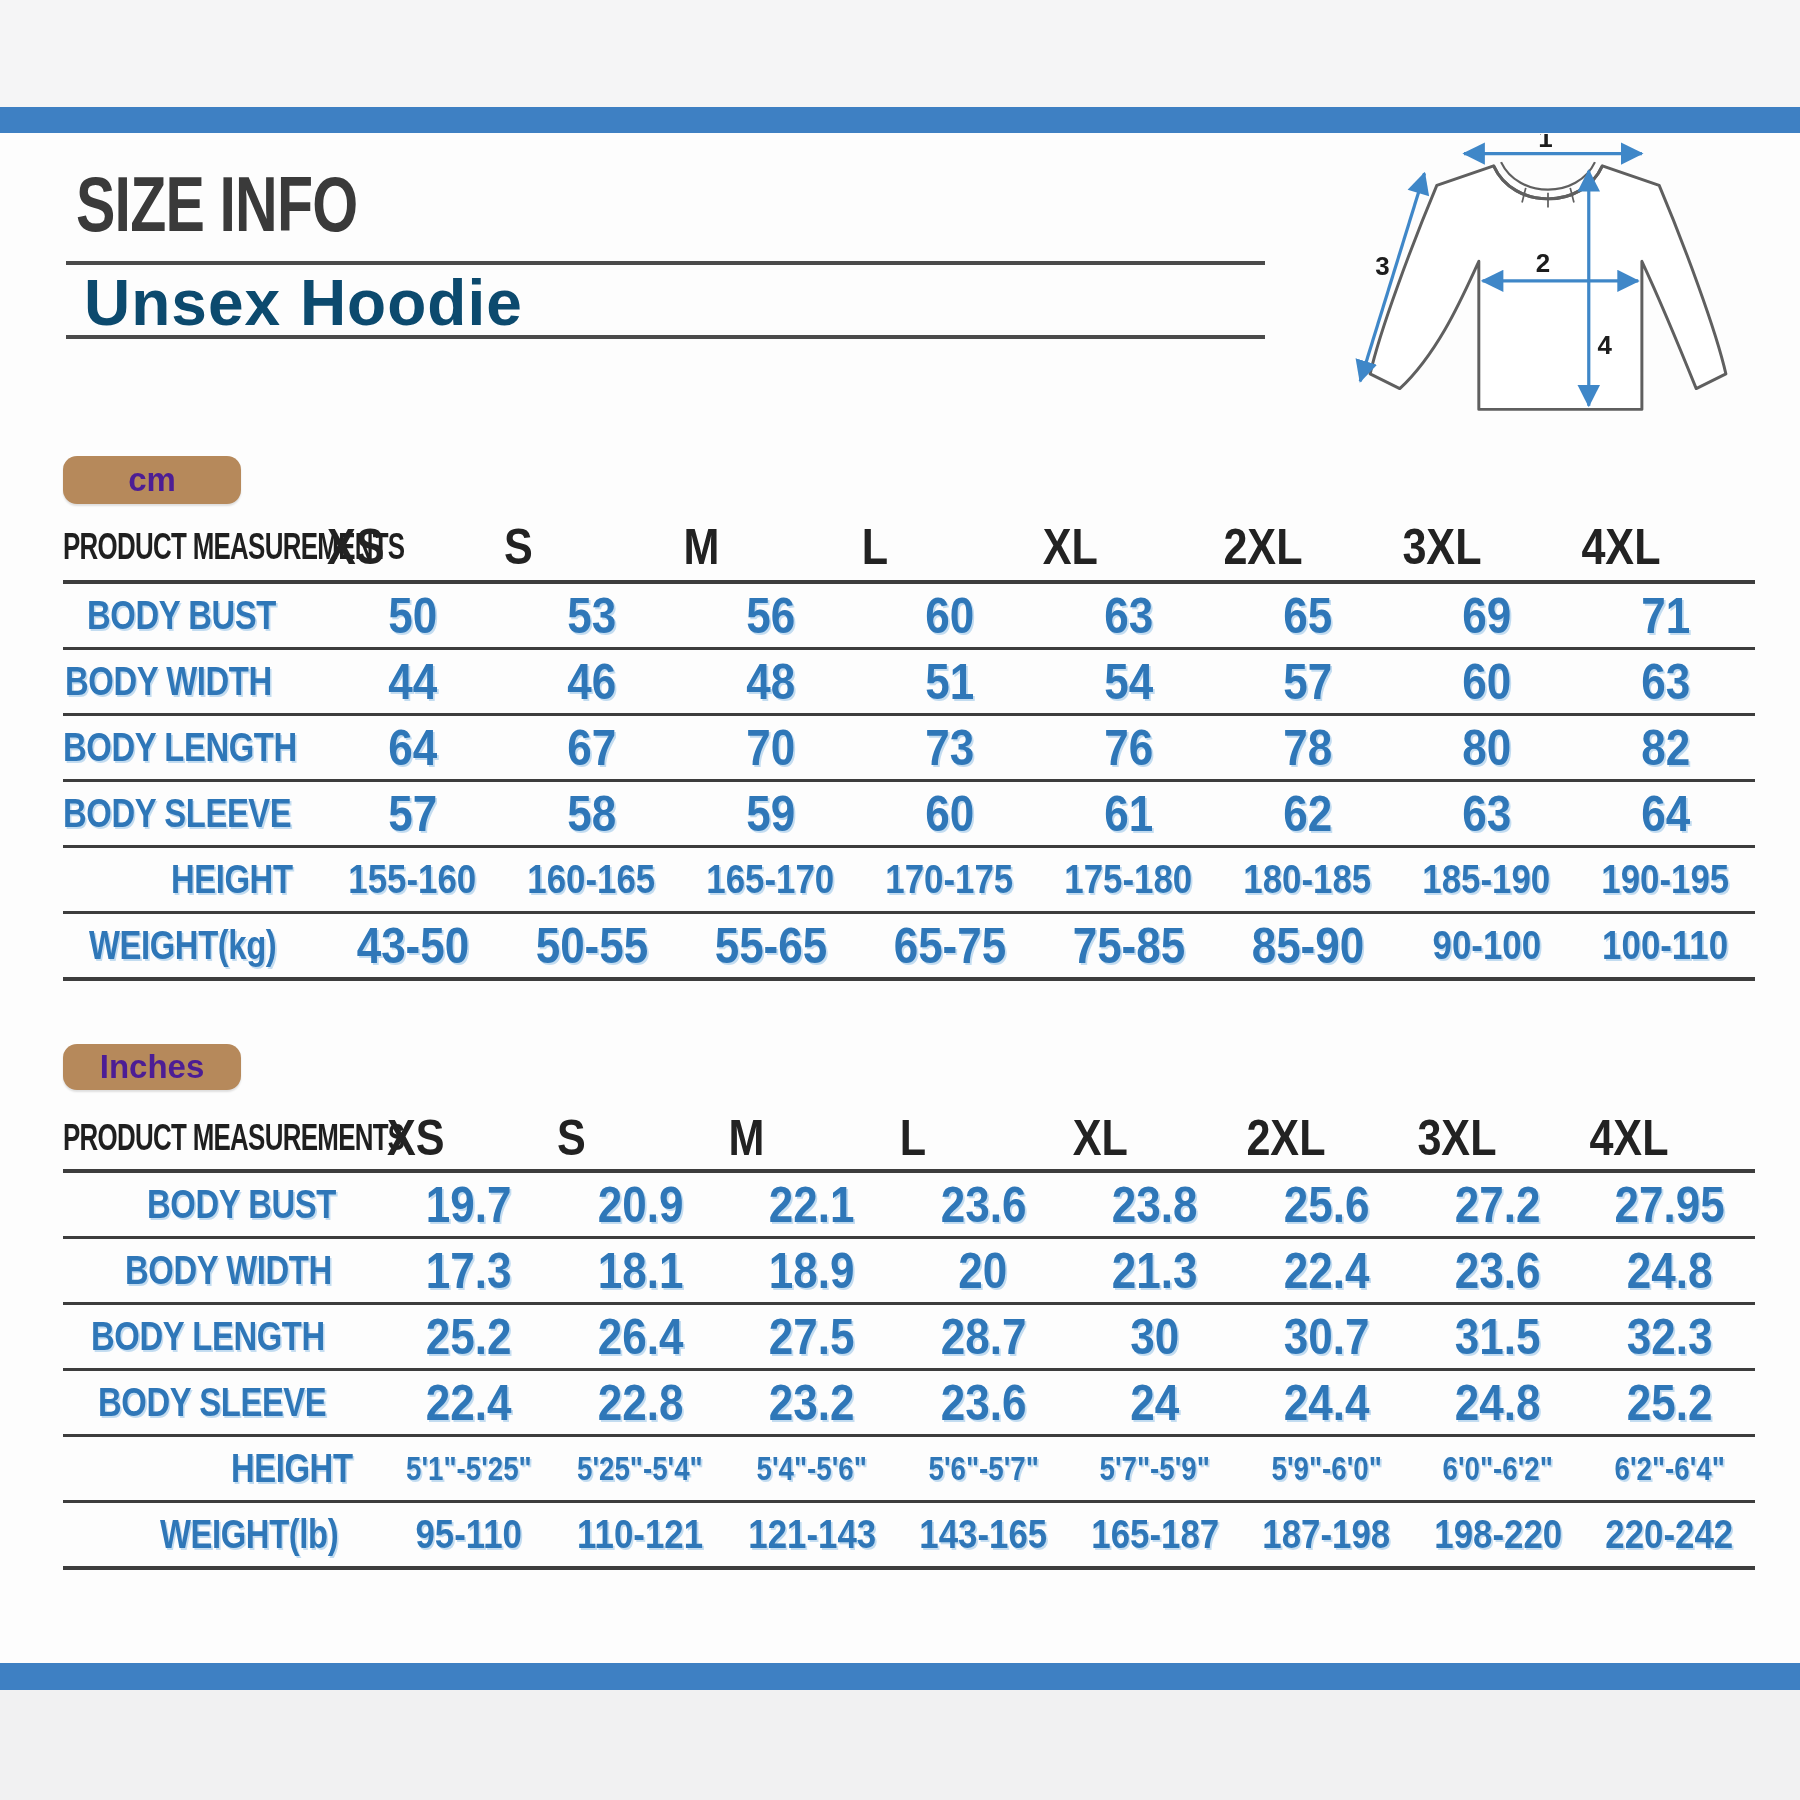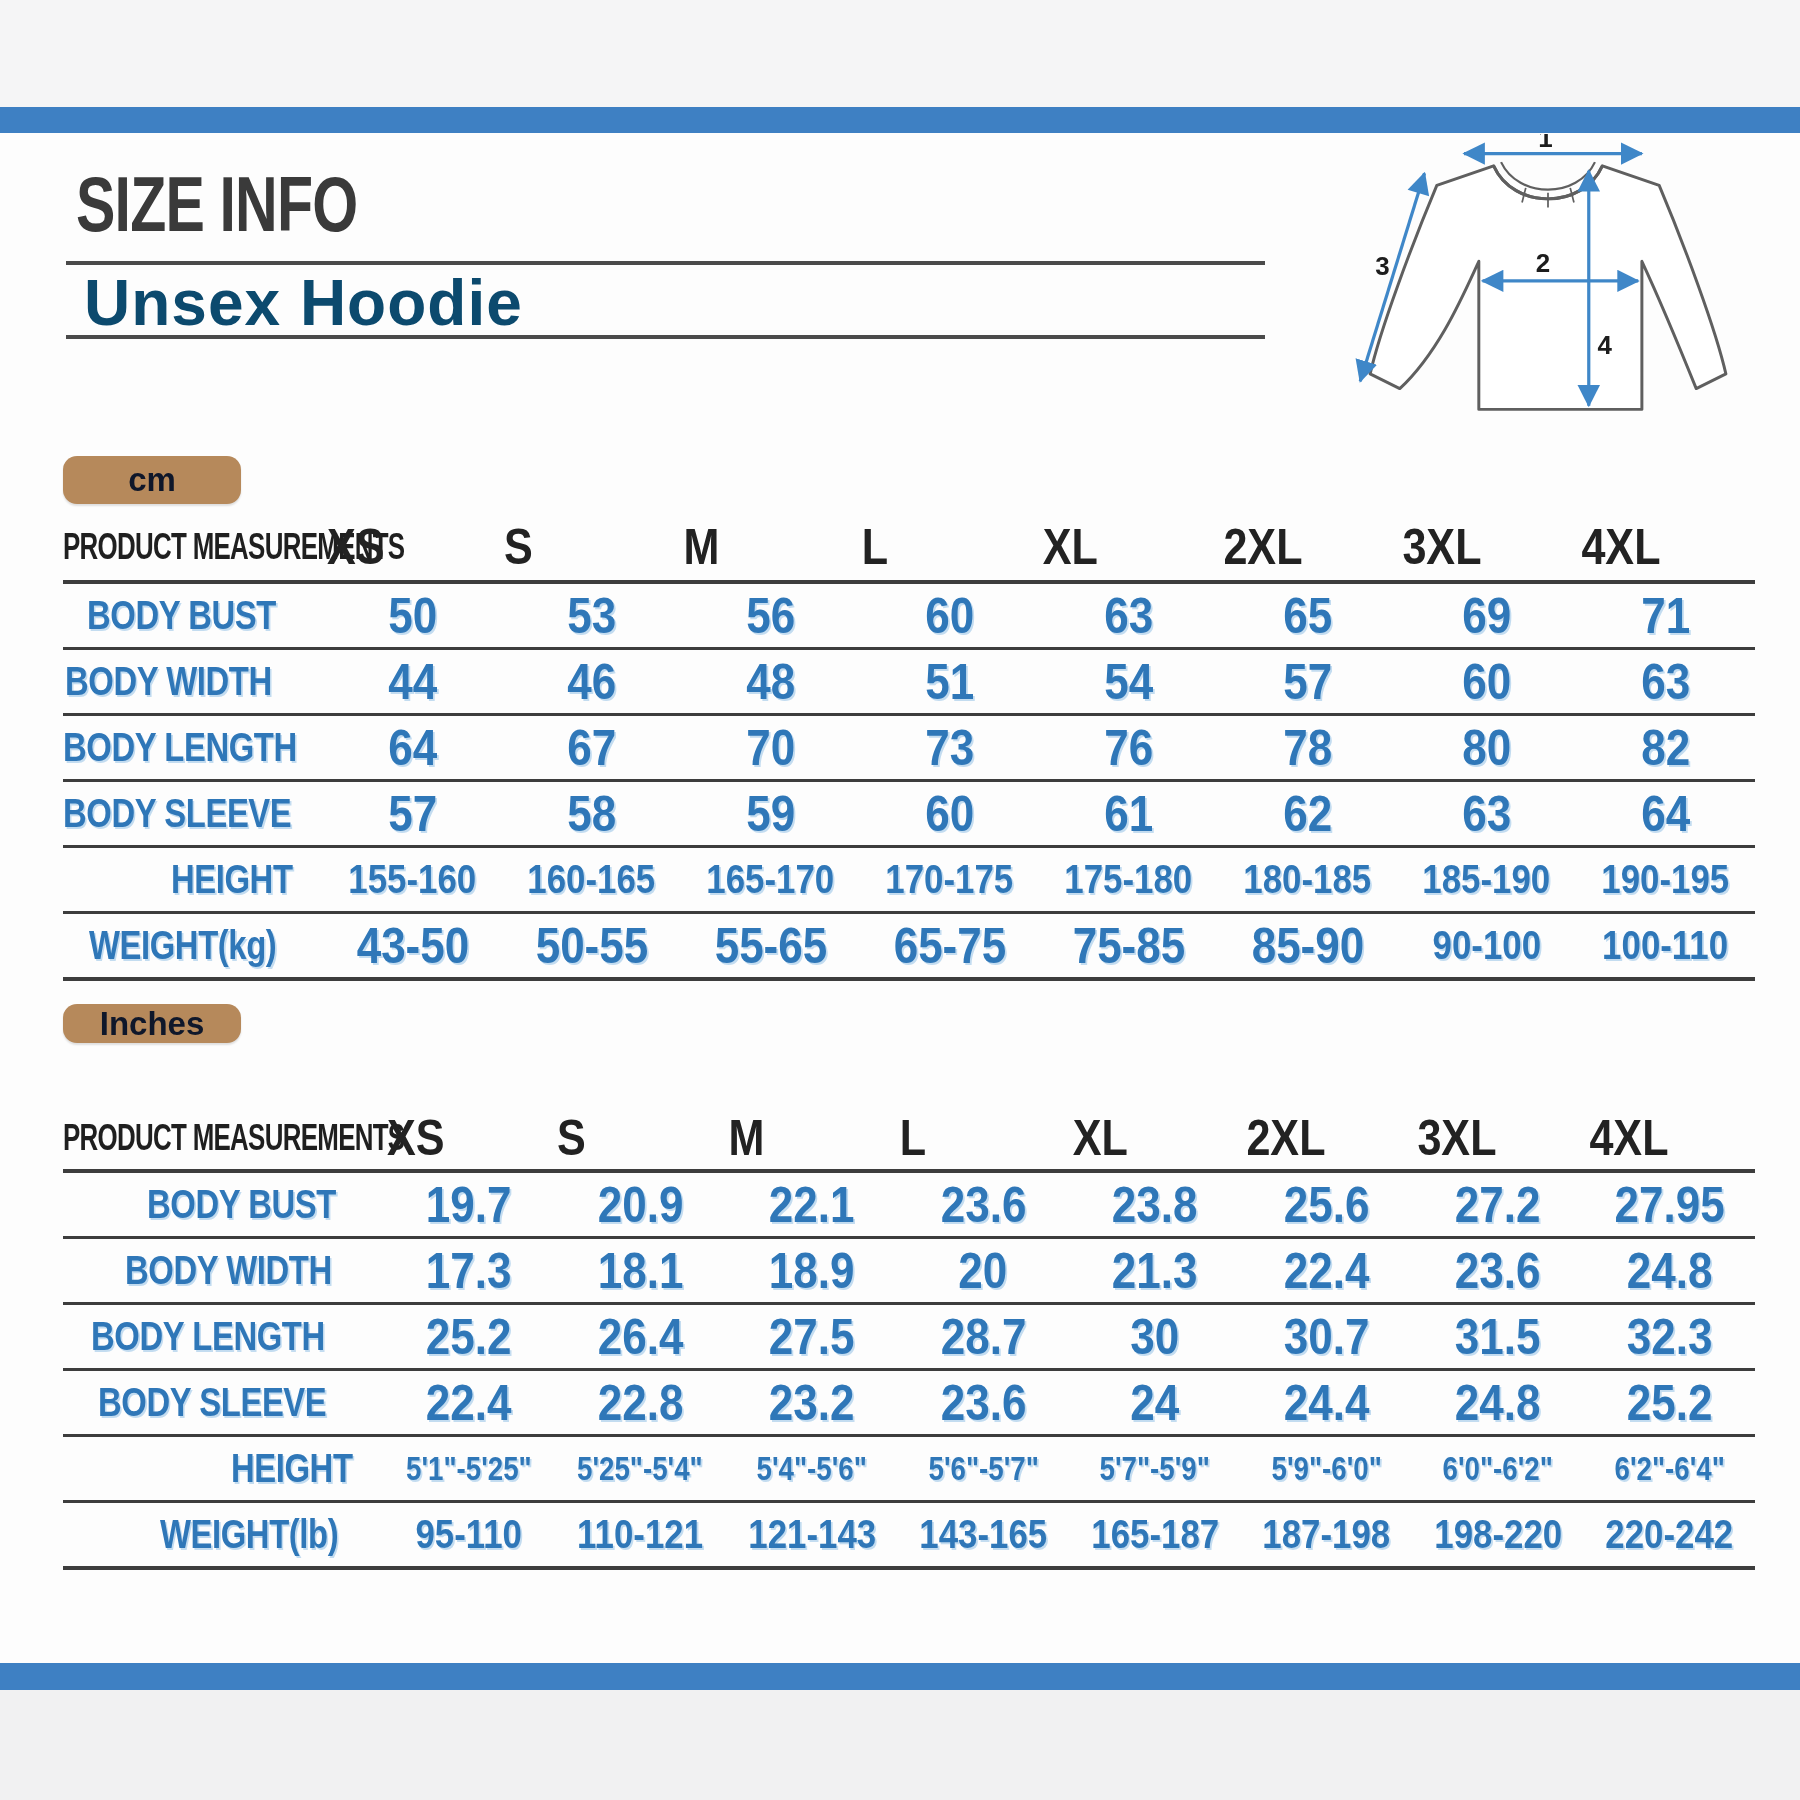--- a/index.html
+++ b/index.html
@@ -46,25 +46,25 @@
     display:grid;grid-template-columns:164px auto;row-gap:7px;
     font-size:30px;font-weight:700;color:#2a2a2a;white-space:nowrap;
   }
   .legend span{display:inline-block;transform:scaleX(0.88);transform-origin:left center;}
 
   
   .badge{
     position:absolute;left:63px;width:178px;height:48px;
     background:var(--badge-tan);border-radius:14px;
     display:flex;align-items:center;justify-content:center;
-    color:#0f172a;font-weight:700;font-size:33px;
+    color:#4c1d95;font-weight:700;font-size:33px;
     box-shadow:0 2px 2px rgba(0,0,0,0.12);
   }
   .badge.cm{top:456px;}
-  .badge.inches{top:1004px;height:39px;}
+  .badge.inches{top:1044px;height:46px;}
 
   
   .size-table{
     position:absolute;left:63px;width:1692px;
     border-collapse:collapse;table-layout:fixed;
   }
   .size-table.cm{top:514px;}
   .size-table.inches{top:1106px;}
   .size-table th,.size-table td{
     padding:0;margin:0;vertical-align:middle;overflow:visible;

